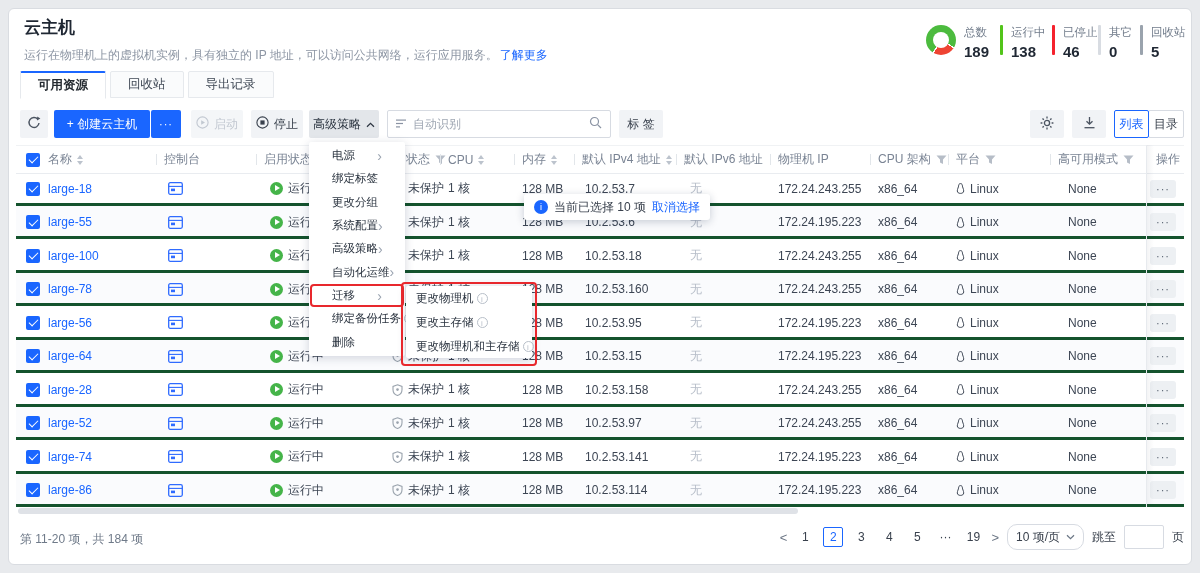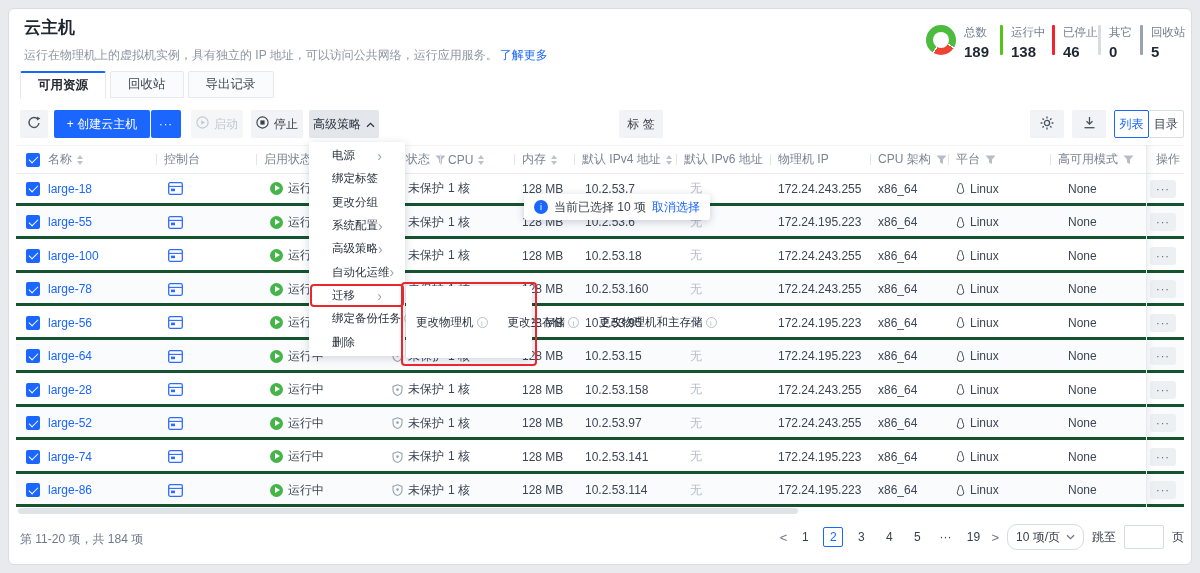--- a/index.html
+++ b/index.html
@@ -75,21 +75,21 @@
   
   #batch-menu{left:309px;top:142px;width:96px;height:214px;background:#fff;border-radius:2px;z-index:8;
               box-shadow:0 2px 10px rgba(20,35,70,.18);display:flex;flex-direction:column;padding:2px 0;box-sizing:border-box}
   .mitem{flex:1;display:flex;align-items:center;padding:0 23px;font-size:11.5px;color:#2b3440;position:relative;cursor:pointer;white-space:nowrap}
   .mitem .lbl{flex:1}
   .marrow{color:#9aa3b0;font-size:14px;line-height:10px}
   .minfo{width:11px;height:11px;border:1px solid #b8bfc9;border-radius:50%;color:#b8bfc9;font-size:8px;line-height:11px;
          text-align:center;display:inline-block;box-sizing:border-box;font-style:normal;margin-left:3px;flex:none}
   .mitem.hl::after{content:"";position:absolute;left:1px;right:1px;top:0;bottom:0;border:2px solid var(--annotation,#e8282d);border-radius:4px;pointer-events:none}
   #migrate-submenu{left:406px;top:286px;width:126px;height:72px;background:#fff;border-radius:2px;z-index:8;
-                   box-shadow:0 2px 10px rgba(20,35,70,.18);display:flex;flex-direction:row}
+                   box-shadow:0 2px 10px rgba(20,35,70,.18);display:flex;flex-direction:column}
   #migrate-submenu .mitem{padding:0 10px}
   .annbox{border:2px solid var(--annotation,#e8282d);border-radius:4px;z-index:10;pointer-events:none}
   #ann-submenu{left:401px;top:282px;width:132px;height:80px}
 
   
   #sel-tooltip{left:524px;top:194px;height:26px;display:flex;align-items:center;gap:6px;padding:0 10px;background:#fff;
                border-radius:3px;box-shadow:0 2px 8px rgba(20,35,70,.22);z-index:7;font-size:12px;color:#39414d;white-space:nowrap}
   .info-blue{width:14px;height:14px;border-radius:50%;background:var(--primary,#1a66ff);color:#fff;font-size:9px;line-height:14px;
              text-align:center;font-style:normal;flex:none}
   .link{color:var(--primary,#1a66ff);cursor:pointer;text-decoration:none}
@@ -177,20 +177,32 @@
           <rect x="4.4" y="4.4" width="4.2" height="4.2" fill="#39414d"></rect>
         </svg></span>
     <span>停止</span>
   </div>
   <div class="tb" id="btn-batch">
     <span>高级策略</span>
     <span><svg width="9" height="6" viewBox="0 0 9 6">
           <path d="M1 4.8 L4.5 1.4 L8 4.8" fill="none" stroke="#2b3440" stroke-width="1.2"></path>
         </svg></span>
   </div>
+  <div class="tb" id="searchbox">
+    <span><svg width="11" height="9" viewBox="0 0 11 9">
+          <rect x="0" y="0.5" width="10" height="1.2" fill="#8a93a3"></rect>
+          <rect x="0" y="3.9" width="7" height="1.2" fill="#8a93a3"></rect>
+          <rect x="0" y="7.3" width="4" height="1.2" fill="#8a93a3"></rect>
+        </svg></span>
+    <span class="ph">自动识别</span>
+    <span><svg width="13" height="13" viewBox="0 0 13 13">
+          <circle cx="5.5" cy="5.5" r="4" fill="none" stroke="#8a93a3" stroke-width="1.2"></circle>
+          <path d="M8.6 8.6 L12 12" stroke="#8a93a3" stroke-width="1.2"></path>
+        </svg></span>
+  </div>
   <div class="tb" id="btn-tag">标 签</div>
   <div class="tb" id="btn-gear">
     <span><svg width="14" height="14" viewBox="0 0 14 14">
           <g stroke="#4a5360" stroke-width="1.3" fill="none">
             <circle cx="7" cy="7" r="2.6"></circle>
             <path d="M7 0.6 V2.4 M7 11.6 V13.4 M0.6 7 H2.4 M11.6 7 H13.4 M2.5 2.5 L3.8 3.8 M10.2 10.2 L11.5 11.5 M11.5 2.5 L10.2 3.8 M3.8 10.2 L2.5 11.5"></path>
           </g>
         </svg></span>
   </div>
   <div class="tb" id="btn-download">

